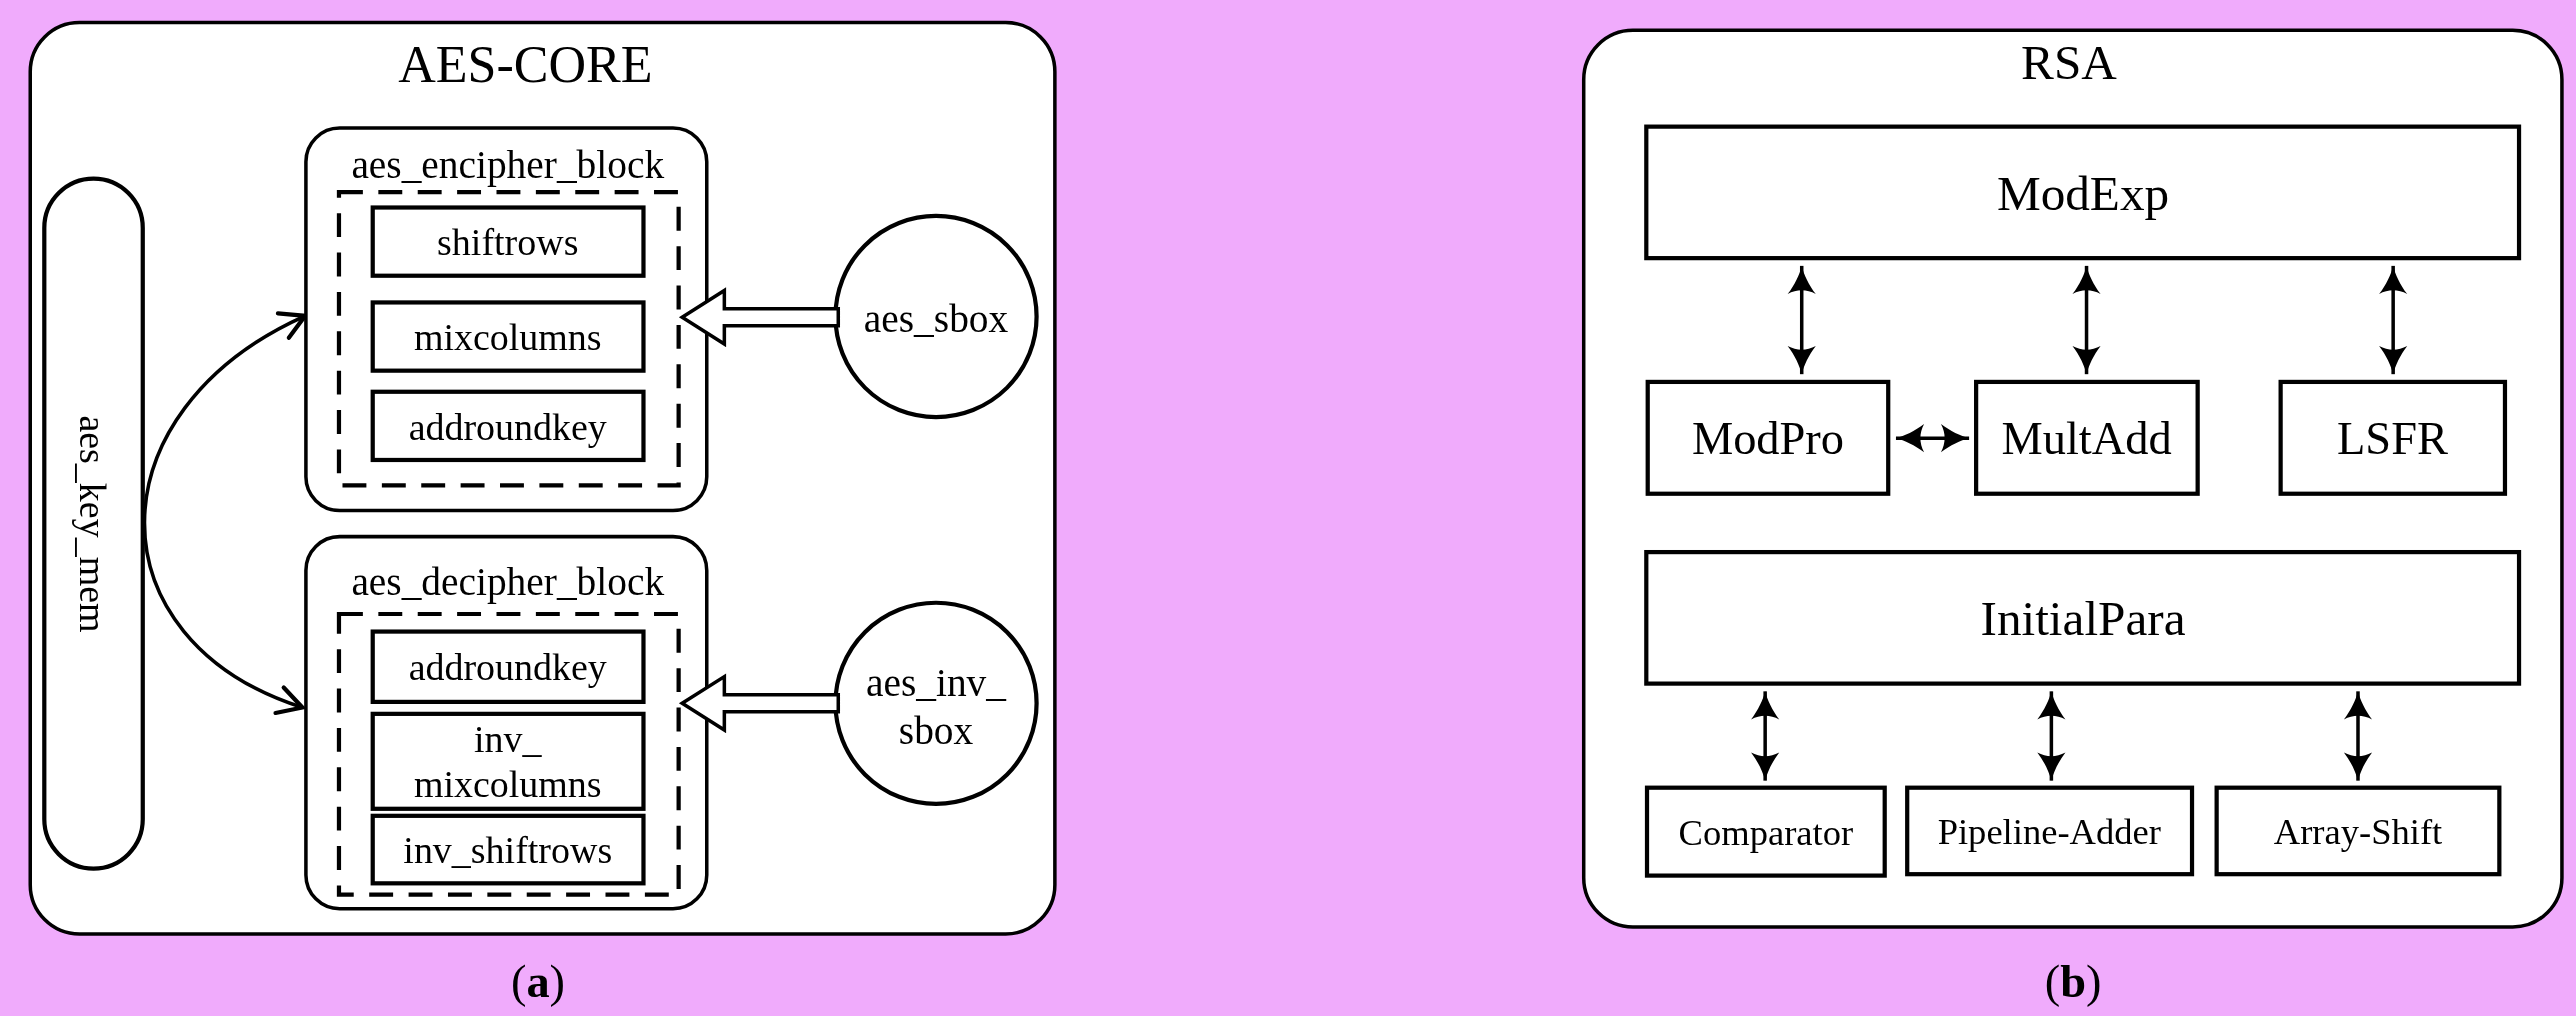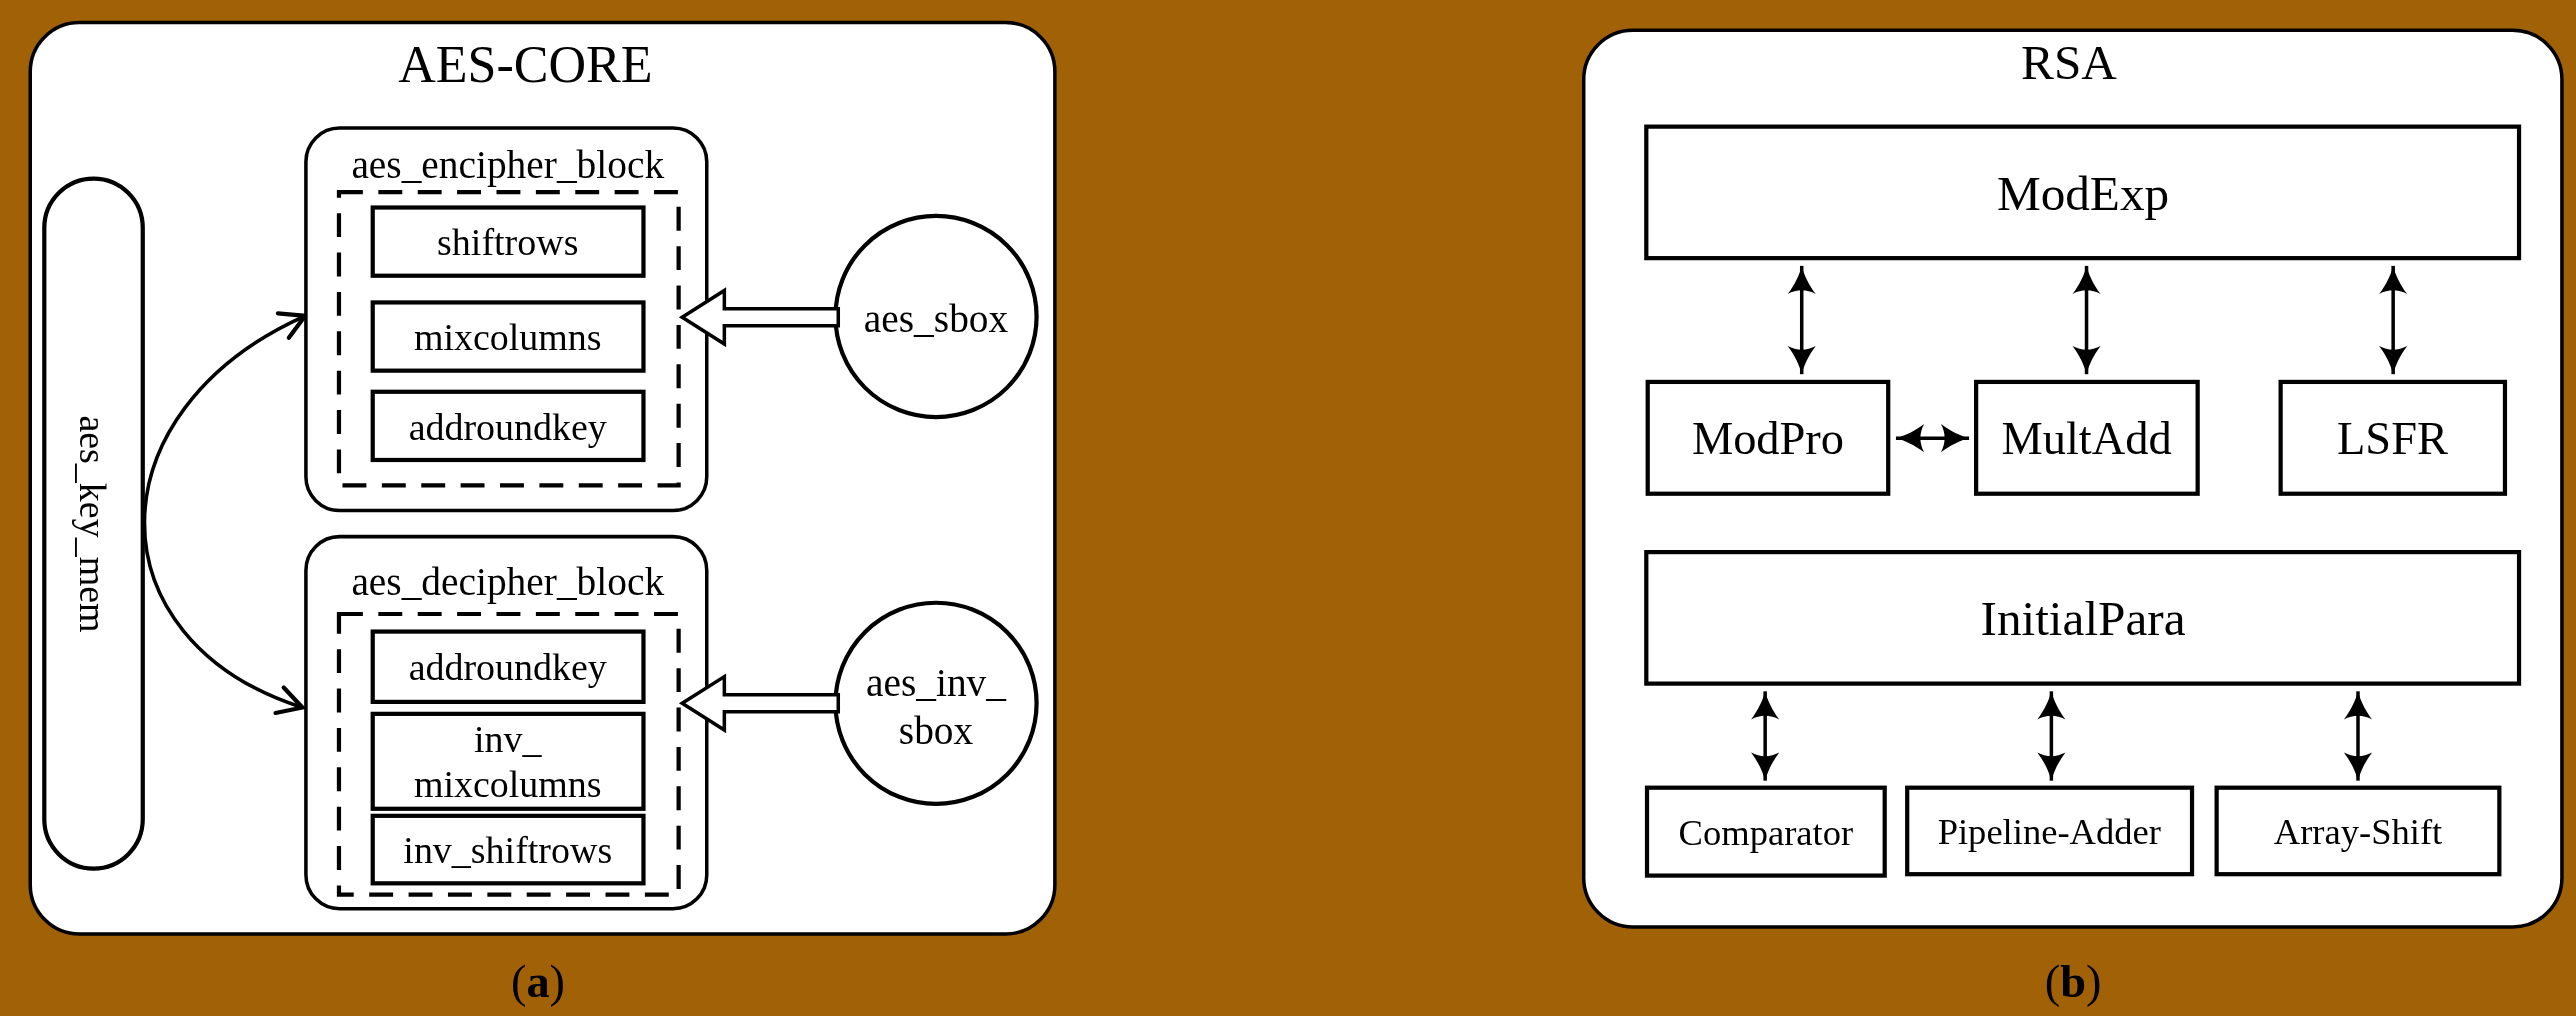--- a/index.html
+++ b/index.html
@@ -1,16 +1,16 @@
 <!DOCTYPE html>
 <html style="font-size:11.3px"><head>
 <meta charset="utf-8">
 <style>
   html,body{margin:0;padding:0;background:#ffffff;}
-  .canvas{position:relative;width:2576px;height:1017px;background:#a16207;overflow:hidden;}
+  .canvas{position:relative;width:2576px;height:1017px;background:#f0abfc;overflow:hidden;}
   svg{position:absolute;left:0;top:0;}
   text{font-family:"Liberation Serif","DejaVu Serif",serif;fill:#000;}
   .shape{fill:#fff;stroke:#000;}
   .nofill{fill:none;stroke:#000;}
 </style>
 </head>
 <body>
 
 <div class="canvas">
 <svg width="2576" height="1017" viewBox="0 0 3663 1446">

